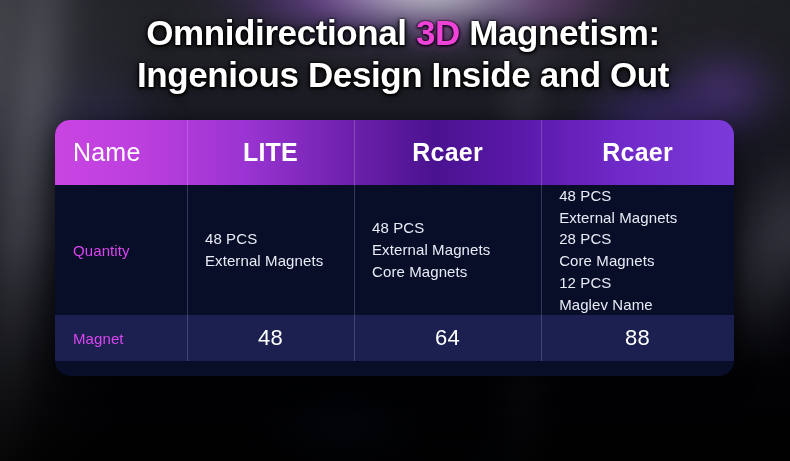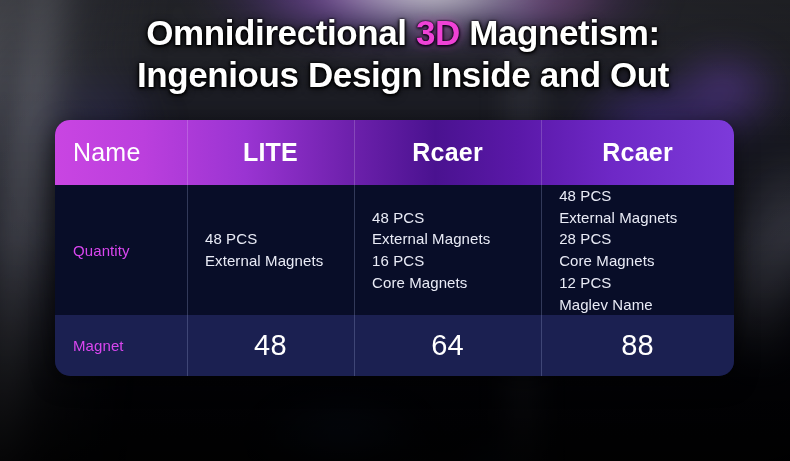--- a/index.html
+++ b/index.html
@@ -134,21 +134,21 @@
       #6c20ab 44%,
       #4a1290 56%,
       #5a18a8 68%,
       #6e28c6 82%,
       #7d3ada 100%);
   }
 
   .t-body { height: 130px; background: #080d28; }
 
   .t-foot {
-    height: 61px;
+    height: 46px;
     background: #1b2051;
   }
 
   .t-cell {
     position: relative;
     display: flex;
     align-items: center;
     padding: 0 0 0 18px;
     min-width: 0;
   }
@@ -209,21 +209,21 @@
     color: #e9ebf6;
     font-weight: 400;
     letter-spacing: 0.1px;
   }
   .spec-list span { display: block; white-space: nowrap; }
 
   .num-cell {
     width: 100%;
     text-align: center;
     padding-right: 18px;
-    font-size: 29px;
+    font-size: 22px;
     font-weight: 400;
     color: #ffffff;
     letter-spacing: 0.3px;
   }
 </style>
 </head>
 <body>
 
 <div class="bg-root">
   <div class="bg-layer bg-base"></div>
@@ -260,21 +260,20 @@
     <div class="t-cell c-lite">
       <div class="spec-list">
           <span>48 PCS</span>
           <span>External Magnets</span>
         </div>
     </div>
     <div class="t-cell c-rcaer">
       <div class="spec-list">
           <span>48 PCS</span>
           <span>External Magnets</span>
-          <span>16 PCS</span>
           <span>Core Magnets</span>
         </div>
     </div>
     <div class="t-cell c-nova">
       <div class="spec-list">
           <span>48 PCS</span>
           <span>External Magnets</span>
           <span>28 PCS</span>
           <span>Core Magnets</span>
           <span>12 PCS</span>

